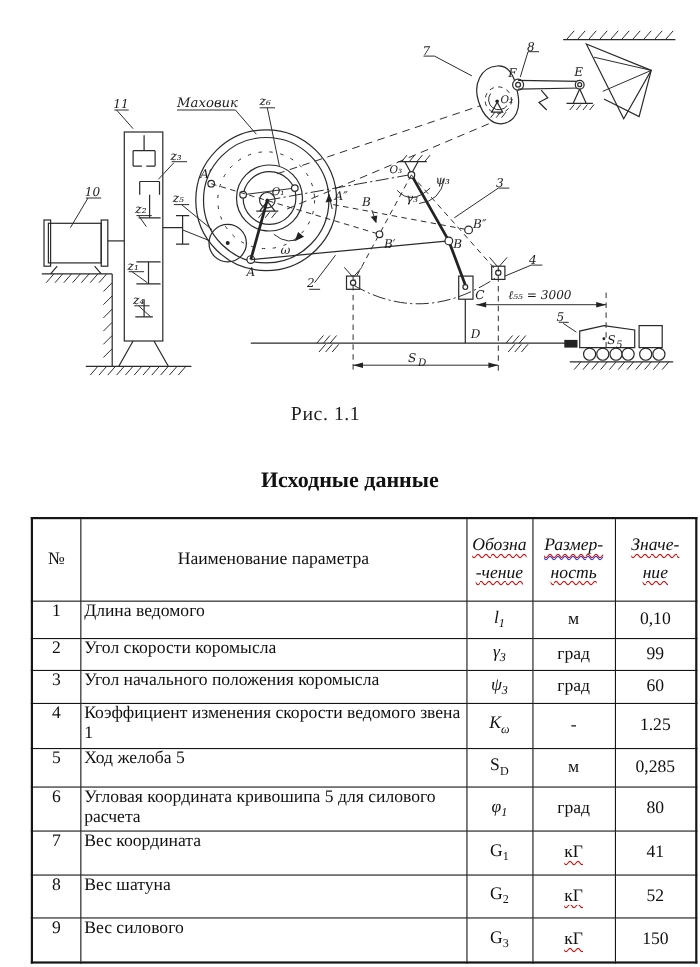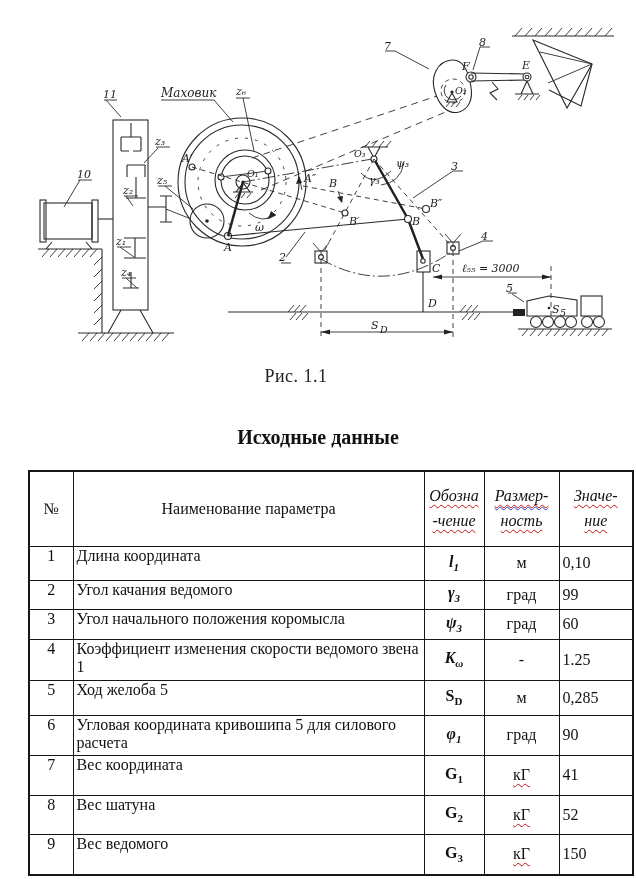--- a/index.html
+++ b/index.html
@@ -15,23 +15,23 @@
            font-weight:bold;font-size:20px;color:#111;}
   table.data{position:absolute;left:28px;top:470px;width:604px;border-collapse:collapse;
              table-layout:fixed;font-size:16px;color:#111;}
   table.data th,table.data td{border:1.4px solid #161616;padding:0 3px;overflow:hidden;}
   table.data{border:2px solid #161616;}
   thead tr{height:75px;}
   th{font-weight:normal;vertical-align:middle;text-align:center;}
   th.lh{text-align:center;padding-left:6px;line-height:1.55;font-style:italic;}
   td.c-num{text-align:center;vertical-align:top;padding-top:4px;}
   td.c-name{text-align:left;vertical-align:top;padding-top:3px;padding-left:8px;line-height:1.15;}
-  td.c-sym{text-align:center;vertical-align:middle;font-weight:bold;}
+  td.c-sym{text-align:center;vertical-align:middle;}
   td.c-dim{text-align:center;vertical-align:middle;}
-  td.c-val{text-align:left;vertical-align:middle;}
+  td.c-val{text-align:center;vertical-align:middle;}
   .sym-wrap{font-style:italic;}
   .sym-wrap.up{font-style:normal;}
   .sym-wrap sub{font-size:11px;}
   .wr{text-decoration-line:underline;text-decoration-style:wavy;text-decoration-color:#c41414;
       text-decoration-thickness:1px;text-underline-offset:3px;}
   .wb{text-decoration-line:underline;text-decoration-style:wavy;text-decoration-color:#3c3cc8;
       text-decoration-thickness:1px;text-underline-offset:5px;}
   .ln{stroke:#2a2a2a;stroke-width:1.1;fill:none;}
   .thin{stroke:#2a2a2a;stroke-width:.9;fill:none;}
   .thick{stroke:#222;stroke-width:2.5;fill:none;}
@@ -277,31 +277,31 @@
         </th>
         <th class="lh">
           <span class="wr">Значе-</span><br>
           <span class="wr">ние</span>
         </th>
       </tr>
     </thead>
     <tbody id="rows">
   <tr style="height: 34px;">
     <td class="c-num">1</td>
-    <td class="c-name">Длина координата</td>
+    <td class="c-name">Длина ведомого</td>
     <td class="c-sym">
       <span class="sym-wrap"><span class="sym-main">l</span><sub class="sym-sub">1</sub></span>
     </td>
     <td class="c-dim"><span class="dim-text">м</span></td>
     <td class="c-val">0,10</td>
   </tr>
 
   <tr style="height: 29px;">
     <td class="c-num">2</td>
-    <td class="c-name">Угол качания ведомого</td>
+    <td class="c-name">Угол скорости коромысла</td>
     <td class="c-sym">
       <span class="sym-wrap"><span class="sym-main">γ</span><sub class="sym-sub">3</sub></span>
     </td>
     <td class="c-dim"><span class="dim-text">град</span></td>
     <td class="c-val">99</td>
   </tr>
 
   <tr style="height: 30px;">
     <td class="c-num">3</td>
     <td class="c-name">Угол начального положения коромысла</td>
@@ -332,21 +332,21 @@
     <td class="c-val">0,285</td>
   </tr>
 
   <tr style="height: 40px;">
     <td class="c-num">6</td>
     <td class="c-name">Угловая координата кривошипа 5 для силового расчета</td>
     <td class="c-sym">
       <span class="sym-wrap"><span class="sym-main">φ</span><sub class="sym-sub">1</sub></span>
     </td>
     <td class="c-dim"><span class="dim-text">град</span></td>
-    <td class="c-val">90</td>
+    <td class="c-val">80</td>
   </tr>
 
   <tr style="height: 40px;">
     <td class="c-num">7</td>
     <td class="c-name">Вес координата</td>
     <td class="c-sym">
       <span class="sym-wrap up"><span class="sym-main">G</span><sub class="sym-sub">1</sub></span>
     </td>
     <td class="c-dim"><span class="dim-text wr">кГ</span></td>
     <td class="c-val">41</td>
@@ -357,21 +357,21 @@
     <td class="c-name">Вес шатуна</td>
     <td class="c-sym">
       <span class="sym-wrap up"><span class="sym-main">G</span><sub class="sym-sub">2</sub></span>
     </td>
     <td class="c-dim"><span class="dim-text wr">кГ</span></td>
     <td class="c-val">52</td>
   </tr>
 
   <tr style="height: 41px;">
     <td class="c-num">9</td>
-    <td class="c-name">Вес ведомого</td>
+    <td class="c-name">Вес силового</td>
     <td class="c-sym">
       <span class="sym-wrap up"><span class="sym-main">G</span><sub class="sym-sub">3</sub></span>
     </td>
     <td class="c-dim"><span class="dim-text wr">кГ</span></td>
     <td class="c-val">150</td>
   </tr>
 </tbody>
   </table>
 </div>
 

